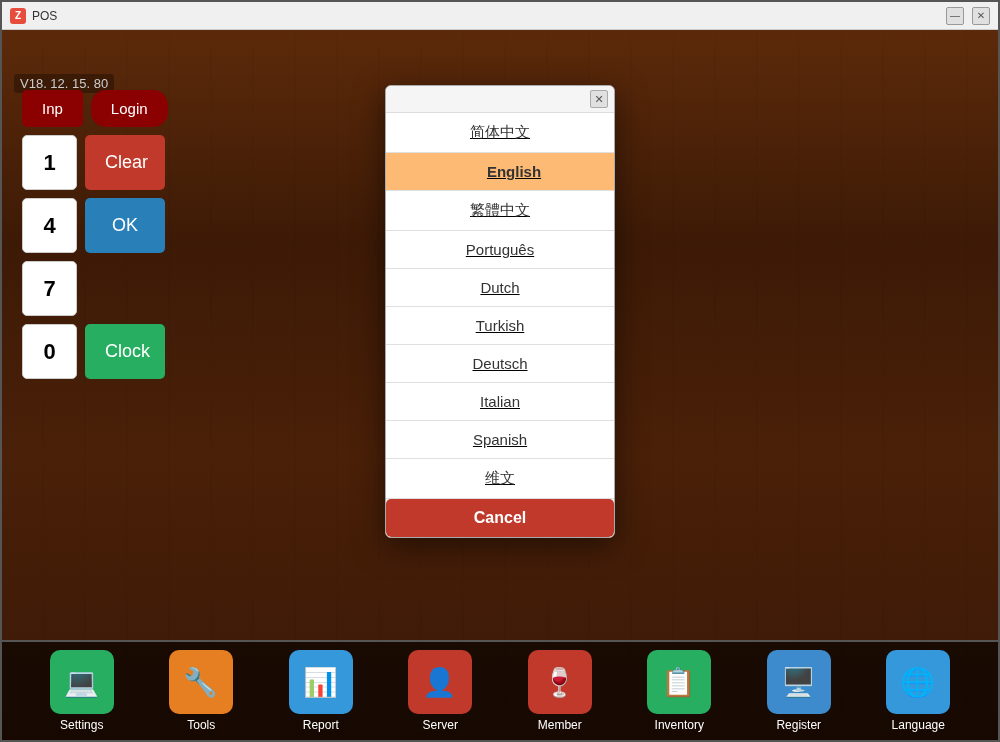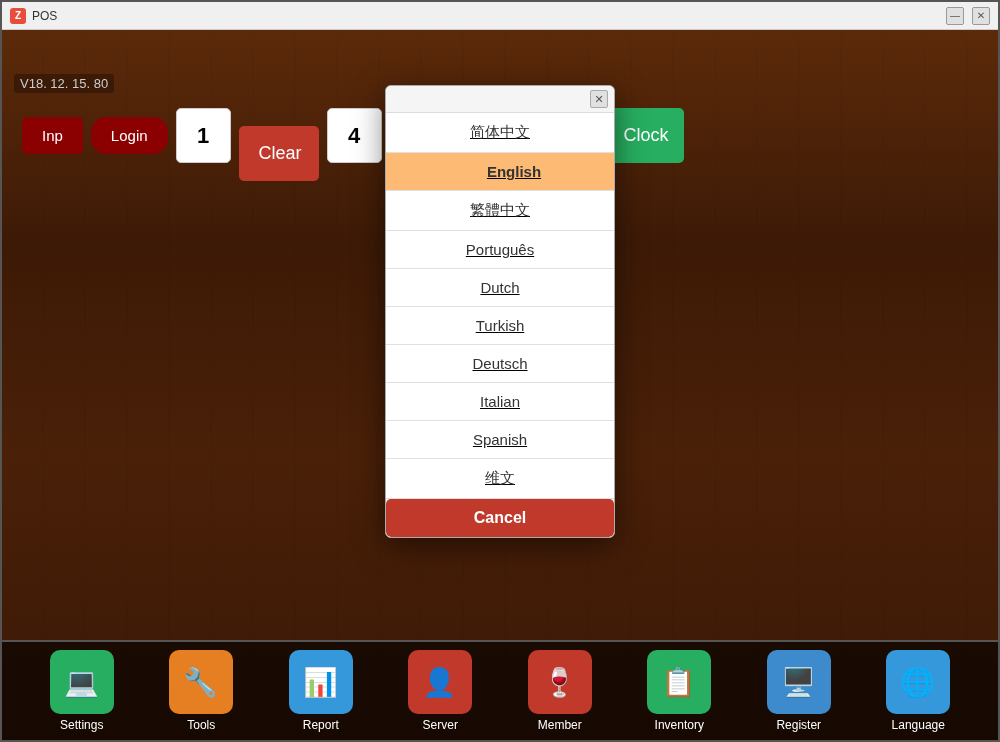--- a/index.html
+++ b/index.html
@@ -104,20 +104,21 @@
         ),
         linear-gradient(180deg, #5c2a0a 0%, #3d1a06 30%, #4a2008 60%, #3a1806 100%);
     }
 
     
     .numpad-area {
       position: absolute;
       top: 60px;
       left: 20px;
       display: flex;
+      flex-direction: column;
       gap: 8px;
     }
 
     .input-row {
       display: flex;
       gap: 8px;
       align-items: center;
     }
 
     .input-field-btn {
@@ -157,21 +158,20 @@
     .clear-btn {
       background: #c0392b;
       color: white;
       border: none;
       padding: 10px 20px;
       font-size: 18px;
       border-radius: 5px;
       cursor: pointer;
       width: 80px;
       height: 55px;
-      margin-top: 36px;
     }
 
     .ok-btn {
       background: #2980b9;
       color: white;
       border: none;
       padding: 10px 24px;
       font-size: 18px;
       border-radius: 5px;
       cursor: pointer;

